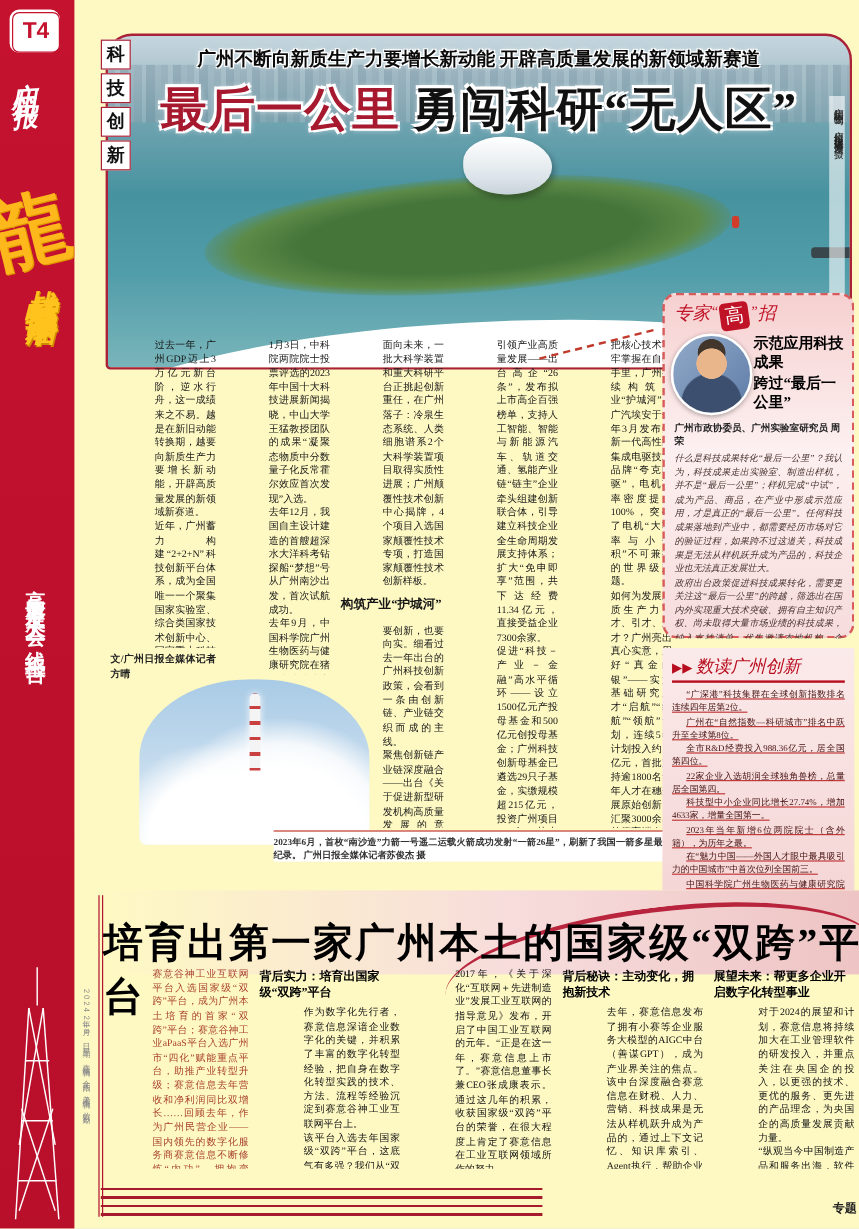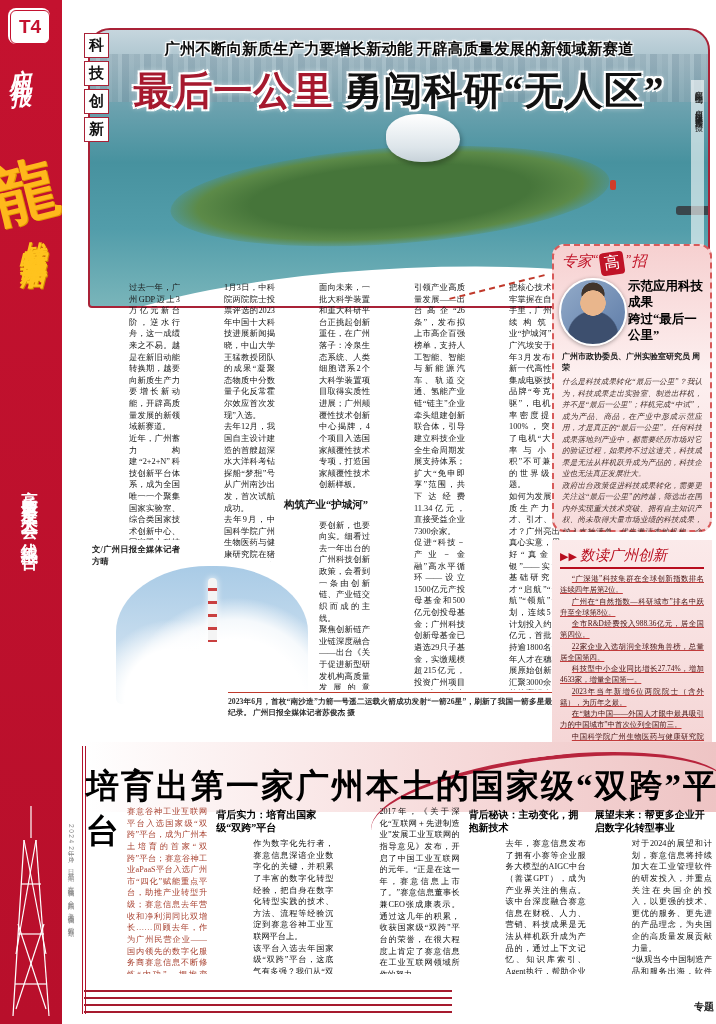--- a/index.html
+++ b/index.html
@@ -1,16 +1,16 @@
 <!DOCTYPE html>
 <html><head>
 <meta charset="utf-8">
 <style>
   html,body{margin:0;padding:0;background:#e8e8e8;}
-  .page{position:relative;width:716px;height:1024px;background:#ffffff;overflow:hidden;
+  .page{position:relative;width:716px;height:1024px;background:#fef9c3;overflow:hidden;
         font-family:"Liberation Serif",serif;color:#111;margin:0 auto;}
 
   
   .sidebar{position:absolute;left:0;top:0;width:62px;height:1024px;background:linear-gradient(180deg,#c4122f,#b80f2b);overflow:hidden;}
   .t4-badge{position:absolute;left:8px;top:8px;width:42px;height:36px;background:#fff;border-radius:8px;padding:2px;box-sizing:border-box;}
   .t4-badge span{display:flex;align-items:center;justify-content:center;width:100%;height:100%;
         border:1.6px solid #c4122f;border-radius:6px;color:#c4122f;font-weight:bold;font-size:19px;font-family:"Liberation Sans",sans-serif;}
   .masthead{position:absolute;left:8px;top:52px;height:130px;writing-mode:vertical-rl;color:#fff;
         font-size:21px;font-weight:bold;font-style:italic;letter-spacing:6px;transform:rotate(-4deg);}
   .dragon-big{position:absolute;left:-8px;top:148px;font-size:66px;color:#ffb81c;font-weight:bold;

